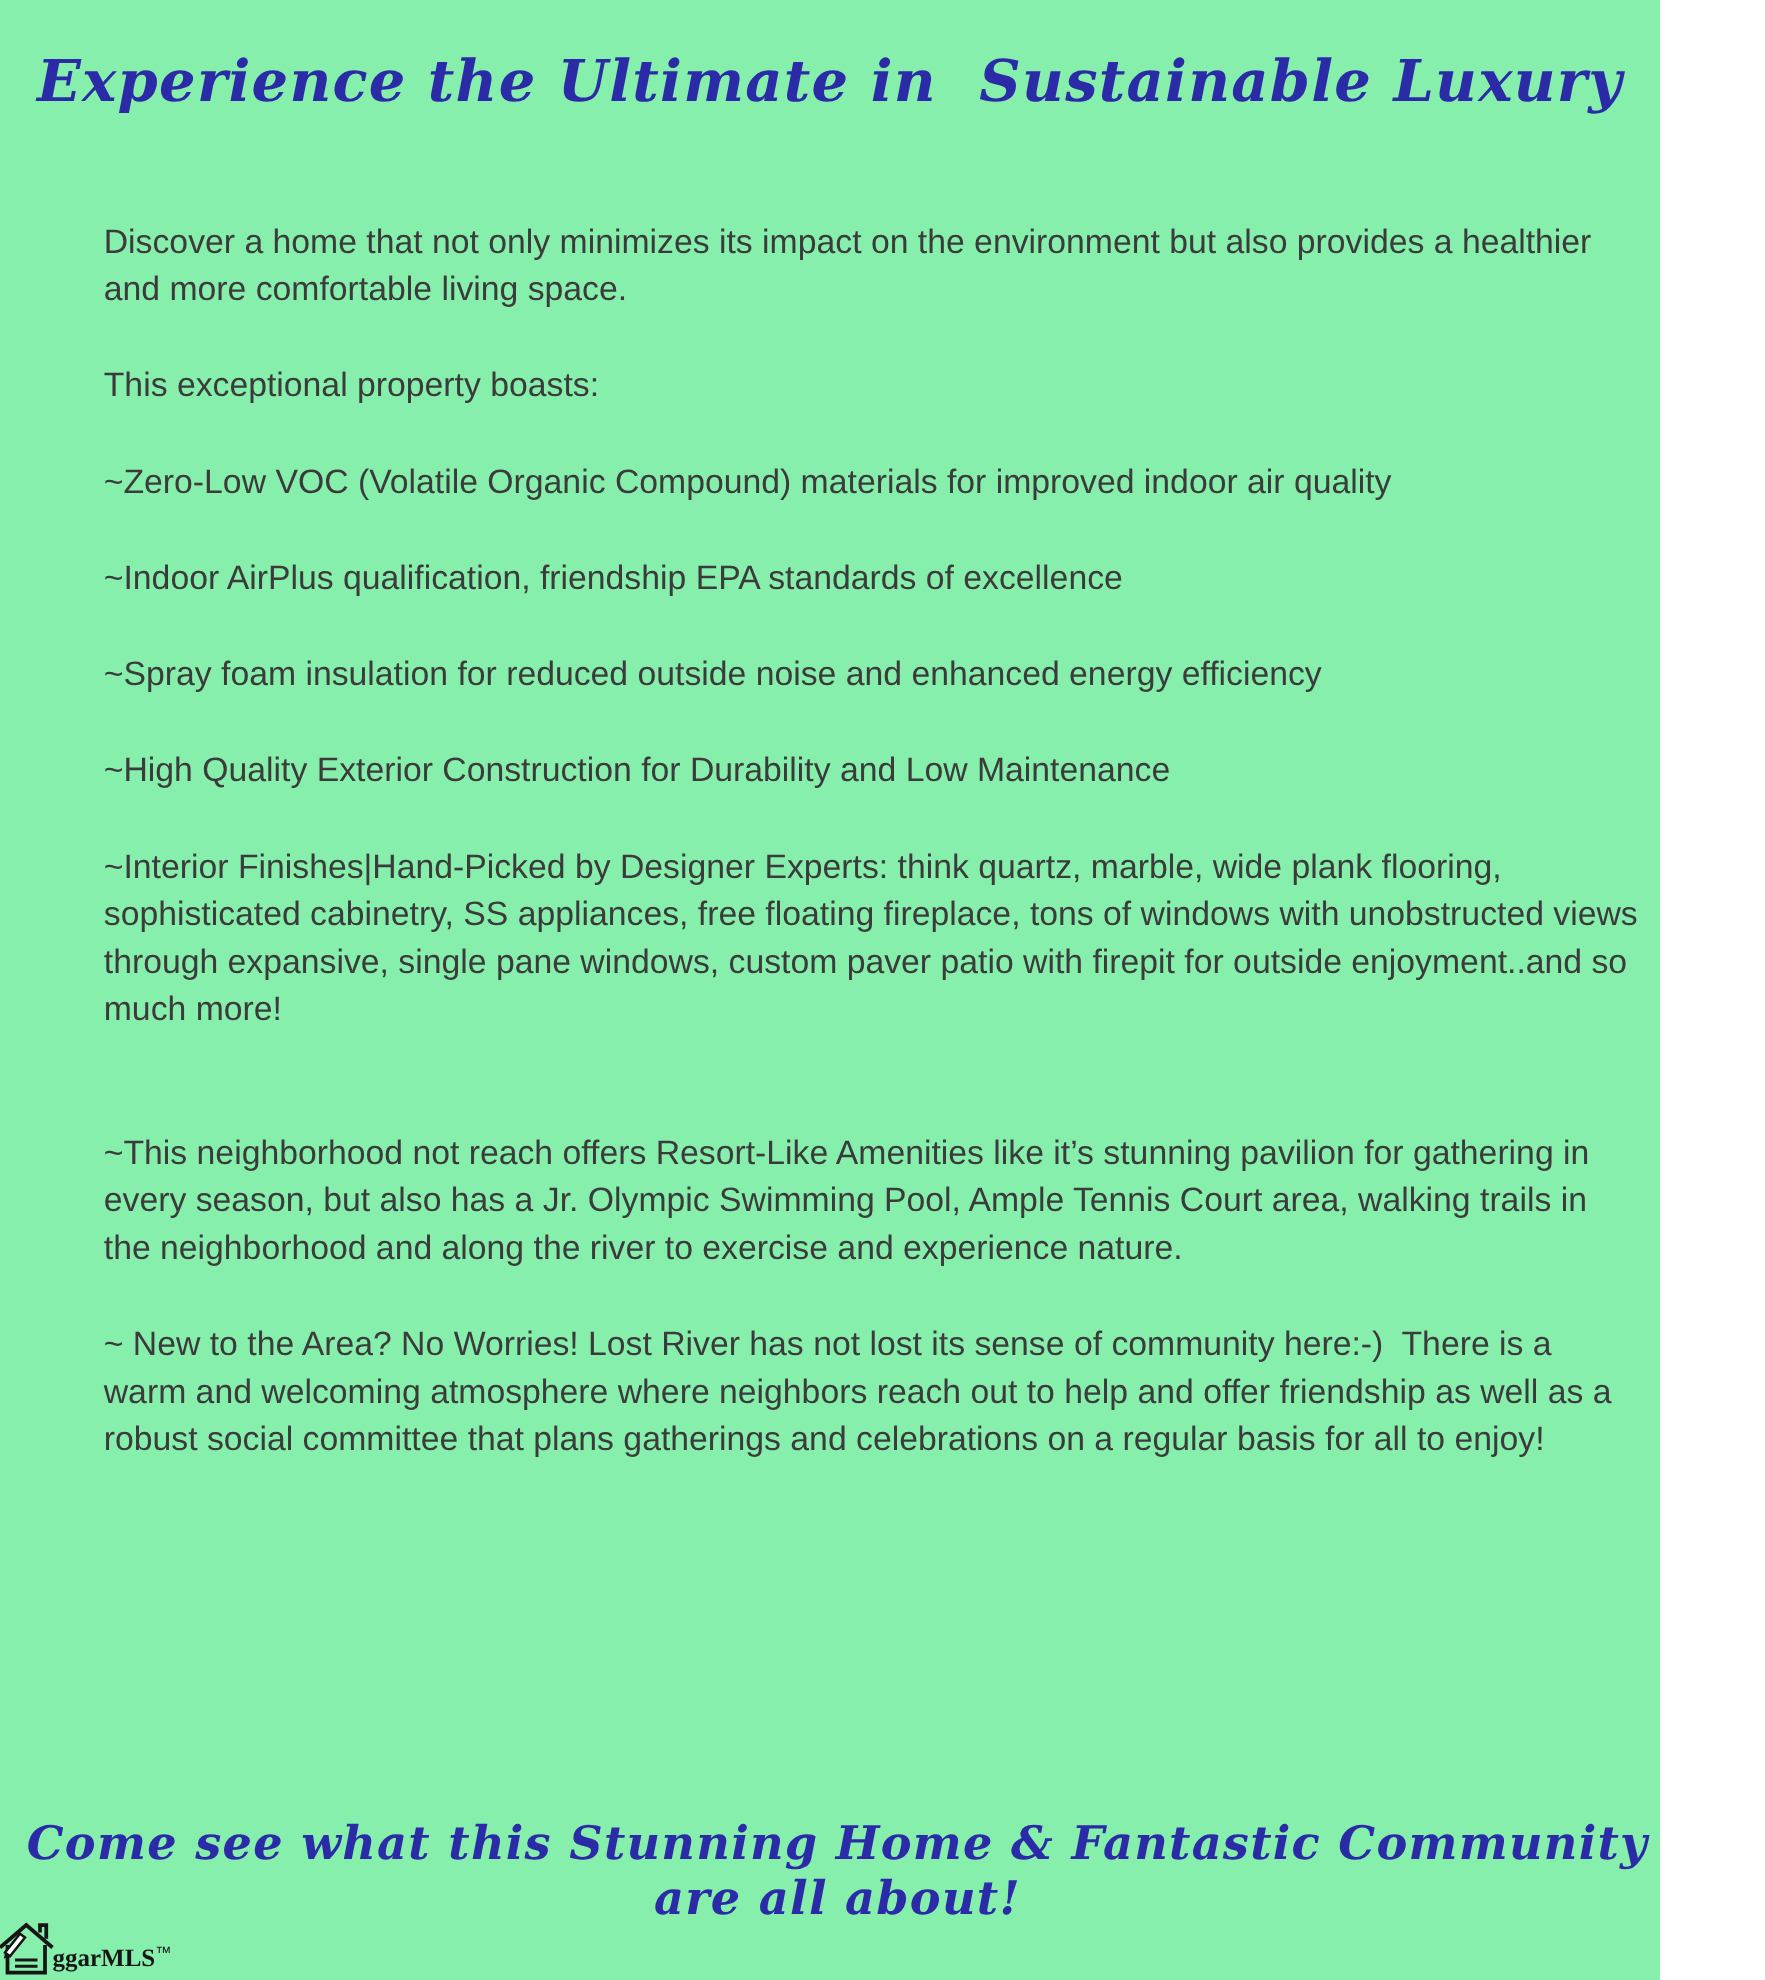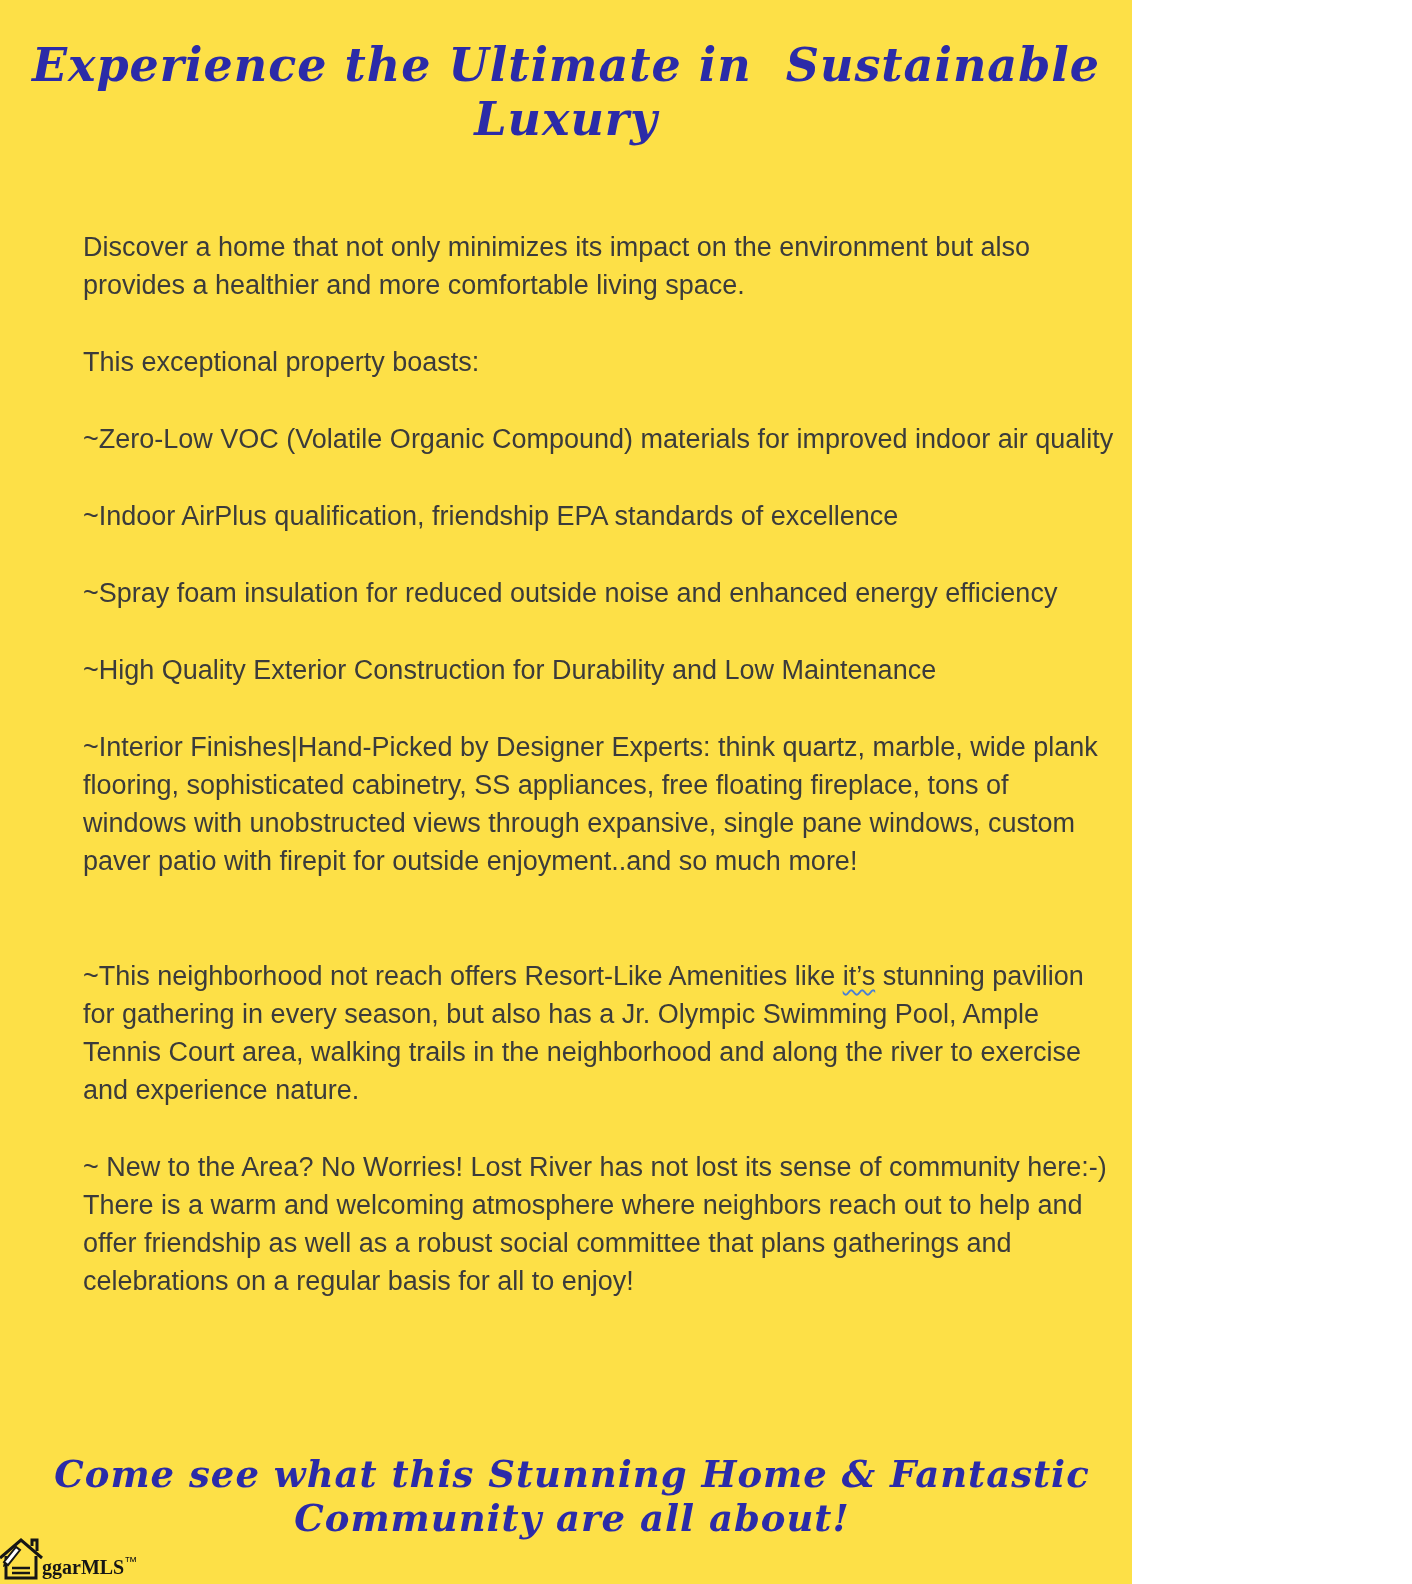--- a/index.html
+++ b/index.html
@@ -1,21 +1,21 @@
 <!DOCTYPE html>
 <html><head>
 <meta charset="utf-8">
 <style>
   * { margin: 0; padding: 0; box-sizing: border-box; }
   html, body { background: #ffffff; }
   body { width: 1412px; height: 1584px; position: relative; overflow: hidden; }
 
   .page {
-    width: 1132px; height: 1584px;
-    background: #fde047;
+    width: 1328px; height: 1584px;
+    background: #86efac;
     position: relative;
     font-family: "Liberation Sans", sans-serif;
   }
 
   .script-heading {
     padding-top: 38px;
     text-align: center;
     font-family: "DejaVu Serif", serif;
     font-style: italic;
     font-weight: bold;
@@ -34,21 +34,20 @@
   }
 
   .content p {
     margin: 0 0 39px 0;
     white-space: pre-wrap;
   }
 
   .content p.gap-large { margin-bottom: 77px; }
 
   .wavy {
-    text-decoration: underline;
     text-decoration-style: wavy;
     text-decoration-color: #4a7fd4;
     text-decoration-thickness: 2px;
     text-underline-offset: 4px;
   }
 
   .tagline {
     position: absolute;
     left: 12px; right: 0;
     top: 1452px;

